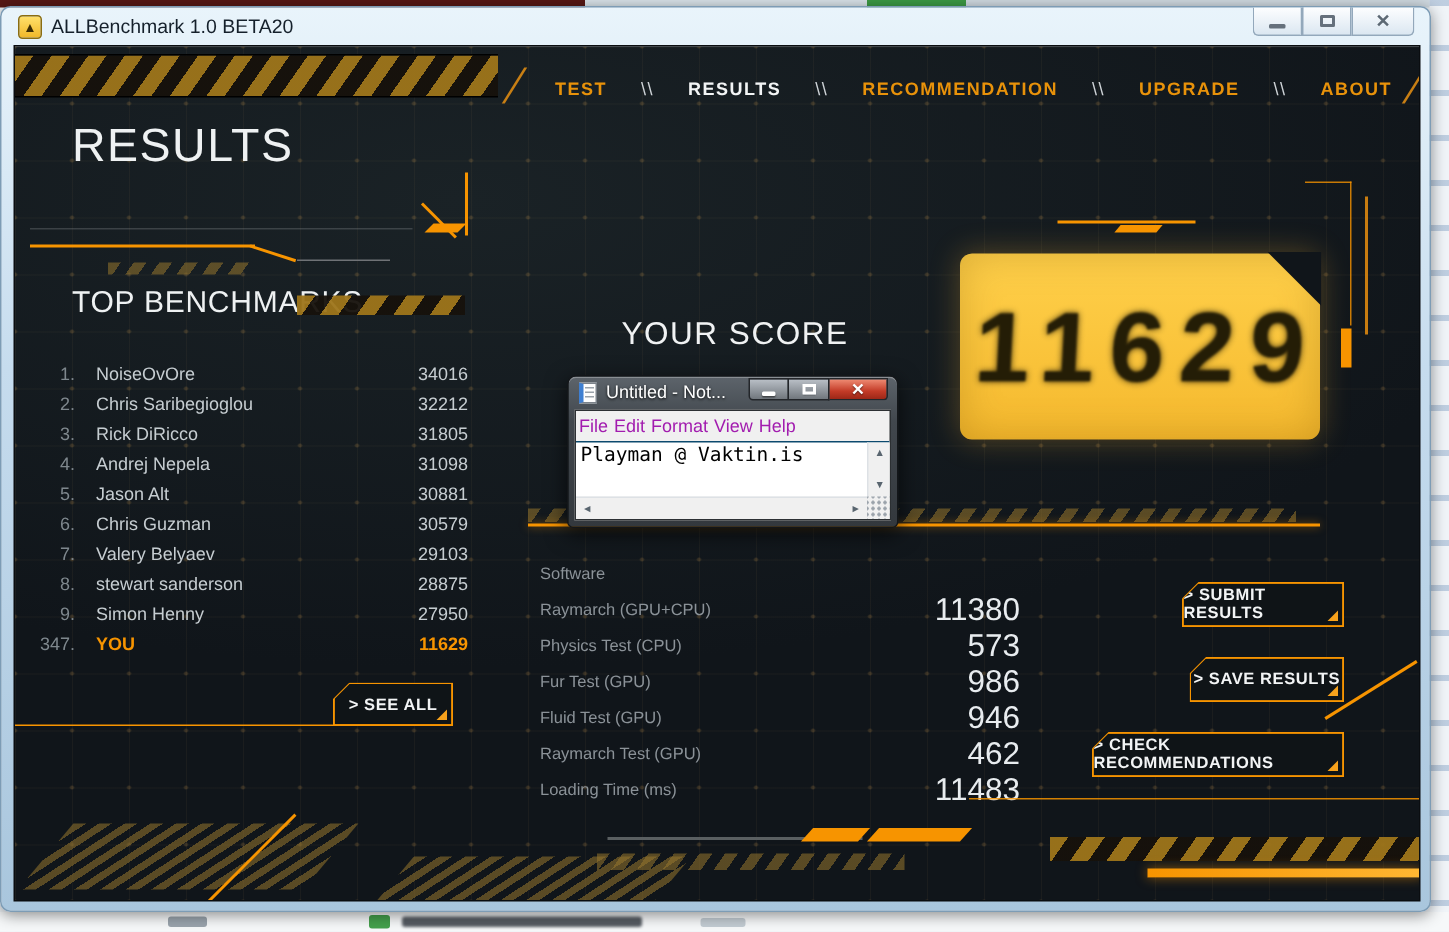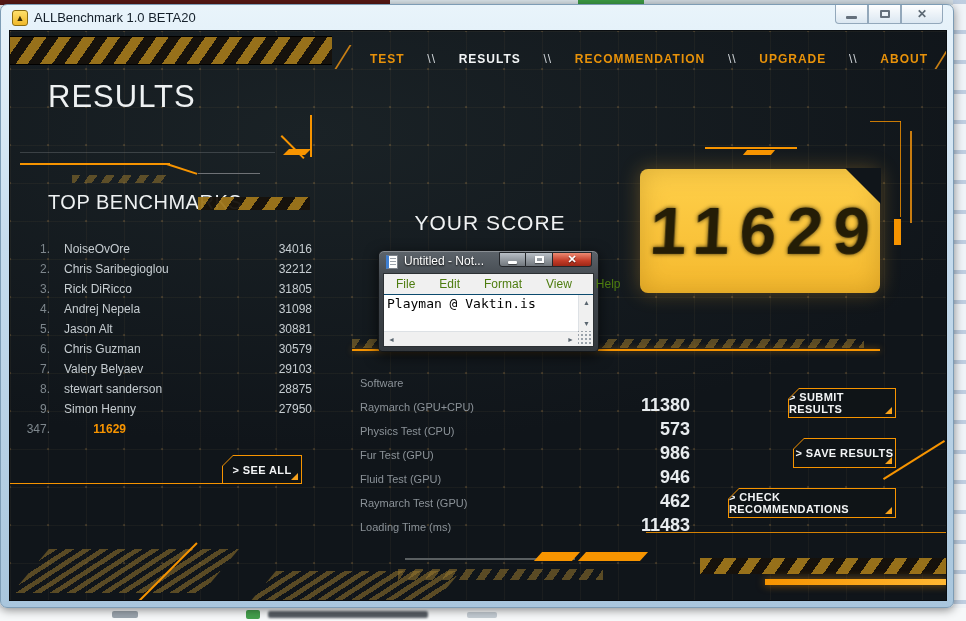--- a/index.html
+++ b/index.html
@@ -113,21 +113,21 @@
   .sc-bar { left:884px; top:188px; width:7px; height:26px; background:#f79400; }
   .nav-brk-l { left:332px; top:14px; width:16px; height:24px; border-left:2px solid #c87f14; transform:skewX(-32deg); }
   .nav-brk-r { left:918px; top:14px; width:16px; height:24px; border-right:2px solid #c87f14; transform:skewX(-32deg); }
 
   .divider-stripes { left:342px; top:308px; width:512px; height:9px; }
   .divider-line { left:342px; top:318px; width:528px; height:2px; background:#f79400; box-shadow:0 0 6px rgba(247,148,0,.6); }
 
   .stats { left:350px; top:338px; width:330px; }
   .stat-row { position:relative; height:24px; }
   .stat-label { position:absolute; left:0; top:8px; font-size:11px; color:#8b9298; }
-  .stat-value { position:absolute; right:0; top:2px; font-size:18px; font-weight:bold; color:#e8ecef; }
+  .stat-value { position:absolute; right:10px; top:2px; font-size:21px; font-weight:normal; color:#e8ecef; }
 
   
   .bd1 { left:2px; top:518px; width:190px; height:44px; transform:skewX(-40deg); transform-origin:left bottom; }
   .bd2 { left:152px; top:498px; width:2px; height:96px; background:#f79400; transform:rotate(45deg); }
   .bd3 { left:395px; top:527px; width:170px; height:2px; background:#5a5f61; }
   .bd4a{ left:528px; top:521px; width:38px; height:9px; background:#f79400; transform:skewX(-42deg); }
   .bd4b{ left:572px; top:521px; width:62px; height:9px; background:#f79400; transform:skewX(-42deg); }
   .bd5 { left:388px; top:538px; width:205px; height:11px; }
   .bd6 { left:250px; top:540px; width:185px; height:38px; transform:skewX(-40deg); }
   .bd7 { left:690px; top:527px; width:248px; height:16px; }
@@ -158,21 +158,21 @@
      background:linear-gradient(180deg,#b9bfc6,#71777d); }
   .np-btn.min { width:27px; border-radius:0 0 0 3px; }
   .np-btn.max { width:27px; border-left:none; }
   .np-btn.close { width:39px; border-left:none; border-radius:0 0 3px 0;
      background:linear-gradient(180deg,#ee8a72,#c33b27 60%,#9d2717); }
   .np-min-glyph { width:9px; height:3px; background:#fff; margin-top:5px; border-radius:1px; box-shadow:0 1px 1px rgba(0,0,0,.5); }
   .np-max-glyph { width:9px; height:7px; border:2px solid #fff; box-shadow:0 1px 1px rgba(0,0,0,.4); }
   .np-close-glyph { color:#fff; font-size:11px; font-weight:bold; text-shadow:0 1px 1px rgba(0,0,0,.6); }
   .np-panel { position:absolute; left:4px; right:4px; top:22px; bottom:4px; background:#f0f0f0; border:1px solid #2c3033; }
   .np-menubar { position:absolute; left:0; right:0; top:0; height:20px; display:flex; align-items:center; }
-  .np-menu-item { padding:0 12px; font-size:12px; color:#4d7c0f; line-height:20px; cursor:pointer; }
+  .np-menu-item { padding:0 2px; font-size:12px; color:#a21caf; line-height:20px; cursor:pointer; }
   .np-textwrap { position:absolute; left:0; right:0; top:20px; bottom:0; background:#fff; border-top:1px solid #0c4a6e; }
   .np-text { position:absolute; left:3px; top:1px; font-family:"DejaVu Sans Mono", monospace; font-size:13px; color:#000; white-space:pre; }
   .np-vscroll { position:absolute; right:0; top:0; width:15px; bottom:15px; background:#f0f0f0; border-left:1px solid #dde1e5; }
   .np-hscroll { position:absolute; left:0; right:15px; bottom:0; height:15px; background:#f0f0f0; border-top:1px solid #dde1e5; }
   .np-arrow { position:absolute; width:15px; height:15px; display:flex; align-items:center; justify-content:center;
      font-size:7px; color:#59656f; cursor:pointer; }
   .np-grip { position:absolute; right:0; bottom:0; width:15px; height:15px; background:#f0f0f0;
      background-image:radial-gradient(circle, #9aa2aa 1px, transparent 1.3px); background-size:4px 4px;
      background-position:6px 6px; }
 </style>
@@ -283,20 +283,21 @@
         <span class="tb-name">stewart sanderson</span>
         <span class="tb-score">28875</span>
       </div>
       <div class="tb-row">
         <span class="tb-rank">9.</span>
         <span class="tb-name">Simon Henny</span>
         <span class="tb-score">27950</span>
       </div>
       <div class="tb-row you">
         <span class="tb-rank">347.</span>
+        <span class="tb-name">YOU</span>
         <span class="tb-score">11629</span>
       </div>
     </div>
 
     <div class="tech-btn btn-seeall">
       <div class="inner">
           <span>&gt; SEE ALL</span>
           <div class="tri"></div>
         </div>
     </div>

